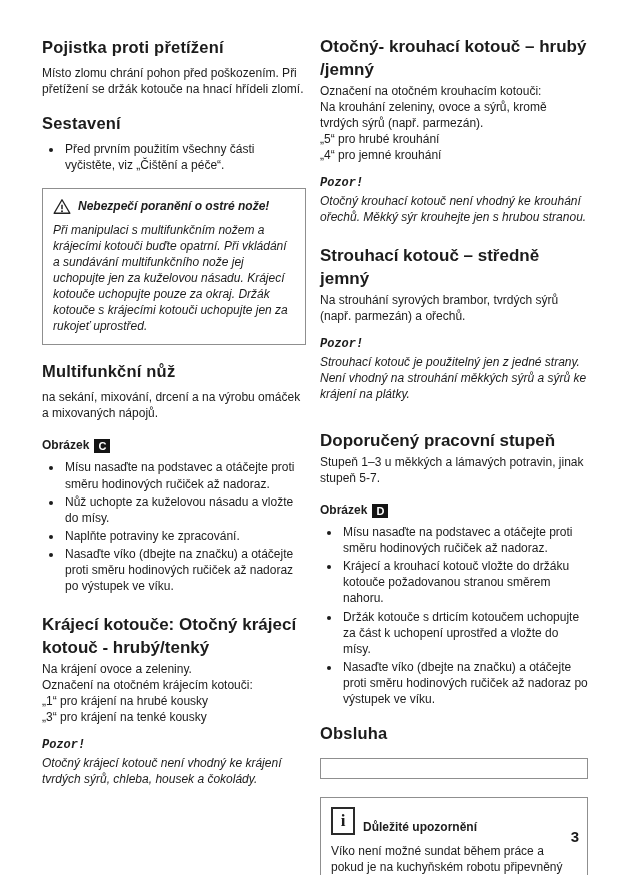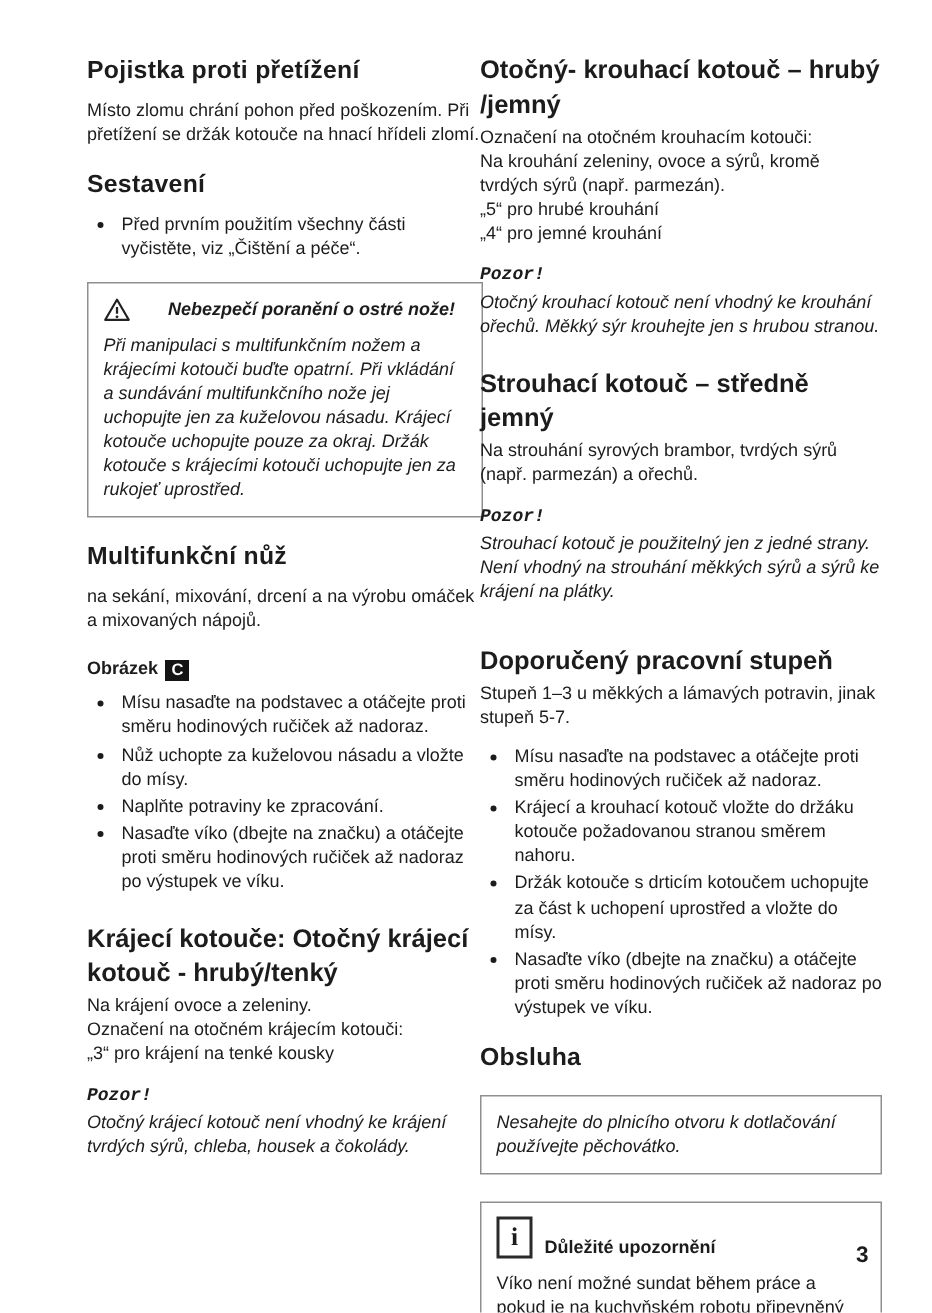--- a/index.html
+++ b/index.html
@@ -3,40 +3,40 @@
 <meta charset="utf-8">
 <style>
   html,body{margin:0;padding:0;}
   body{
     width:621px;height:875px;background:#ffffff;position:relative;
     font-family:"Liberation Sans", sans-serif;color:#1c1c1c;
     font-size:12px;line-height:1.34;
     -webkit-font-smoothing:antialiased;
   }
   .col{position:absolute;top:36px;}
-  .col-left{left:58px;width:264px;}
+  .col-left{left:42px;width:264px;}
   .col-right{left:320px;width:268px;}
 
   h2.big{font-size:16.5px;font-weight:bold;margin:0 0 7px;letter-spacing:.2px;}
   h2.big.spaced{margin-top:15px;}
   h3.sub{font-size:17px;font-weight:bold;margin:0 0 1px;}
   h3.sub.spaced{margin-top:20px;}
   p{margin:0 0 10px;}
   p.tight{margin:0 0 2px;}
 
   ul.bullets{margin:2px 0 10px;padding-left:21px;list-style:disc;}
   ul.bullets li{margin:0 0 2px;padding-left:2px;}
 
   .lines div{margin:0;}
 
   .pozor{font-weight:bold;font-style:italic;margin:12px 0 2px;font-family:Liberation Mono, monospace;}
   .italic{font-style:italic;}
 
   .box{border:1px solid #8f8f8f;padding:9px 10px 10px;margin:14px 0 15px;}
-  .box-head{display:flex;align-items:flex-start;gap:25px;font-weight:bold;font-style:italic;margin:0 0 7px;}
+  .box-head{display:flex;align-items:flex-start;gap:7px;font-weight:bold;font-style:italic;margin:0 0 7px;}
   .box-head .warn-svg{flex:0 0 auto;margin-top:0;}
   .box-body{font-style:italic;margin:0;}
   .box-body.upright{font-style:normal;}
 
   .fig-row{font-weight:bold;margin:16px 0 6px;}
   .letterbox{display:inline-block;background:#141414;color:#fff;min-width:14px;height:14px;
     line-height:14px;text-align:center;font-size:11px;font-weight:bold;margin-left:5px;
     vertical-align:-1px;padding:0 1px;}
 
   .info-head{display:flex;align-items:flex-end;gap:8px;font-weight:bold;margin:0 0 8px;}
@@ -80,20 +80,21 @@
     <li>Mísu nasaďte na podstavec a otáčejte proti směru hodinových ručiček až nadoraz.</li>
     <li>Nůž uchopte za kuželovou násadu a vložte do mísy.</li>
     <li>Naplňte potraviny ke zpracování.</li>
     <li>Nasaďte víko (dbejte na značku) a otáčejte proti směru hodinových ručiček až nadoraz po výstupek ve víku.</li>
   </ul>
 
   <h3 class="sub spaced">Krájecí kotouče: Otočný krájecí kotouč - hrubý/tenký</h3>
   <div class="lines">
     <div>Na krájení ovoce a zeleniny.</div>
     <div>Označení na otočném krájecím kotouči:</div>
+    <div>„1“ pro krájení na hrubé kousky</div>
     <div>„3“ pro krájení na tenké kousky</div>
   </div>
   <div class="pozor">Pozor!</div>
   <p class="italic">Otočný krájecí kotouč není vhodný ke krájení tvrdých sýrů, chleba, housek a čokolády.</p>
 </div>
 
 <div class="col col-right">
   <h3 class="sub">Otočný- krouhací kotouč – hrubý /jemný</h3>
   <div class="lines">
     <div>Označení na otočném krouhacím kotouči:</div>
@@ -105,31 +106,33 @@
   <p class="italic">Otočný krouhací kotouč není vhodný ke krouhání ořechů. Měkký sýr krouhejte jen s hrubou stranou.</p>
 
   <h3 class="sub spaced">Strouhací kotouč – středně jemný</h3>
   <p class="tight">Na strouhání syrových brambor, tvrdých sýrů (např. parmezán) a ořechů.</p>
   <div class="pozor">Pozor!</div>
   <p class="italic">Strouhací kotouč je použitelný jen z jedné strany. Není vhodný na strouhání měkkých sýrů a sýrů ke krájení na plátky.</p>
 
   <h3 class="sub spaced" style="margin-top:28px;">Doporučený pracovní stupeň</h3>
   <p>Stupeň 1–3 u měkkých a lámavých potravin, jinak stupeň 5-7.</p>
 
+  <div class="fig-row">
+    <span>Obrázek</span><span class="letterbox">D</span>
+  </div>
   <ul class="bullets">
     <li>Mísu nasaďte na podstavec a otáčejte proti směru hodinových ručiček až nadoraz.</li>
     <li>Krájecí a krouhací kotouč vložte do držáku kotouče požadovanou stranou směrem nahoru.</li>
     <li>Držák kotouče s drticím kotoučem uchopujte za část k uchopení uprostřed a vložte do mísy.</li>
     <li>Nasaďte víko (dbejte na značku) a otáčejte proti směru hodinových ručiček až nadoraz po výstupek ve víku.</li>
   </ul>
 
   <h2 class="big spaced">Obsluha</h2>
 
   <div class="box">
-    <p class="box-body">Nesahejte do plnicího otvoru k dotlačování používejte pěchovátko.</p>
   </div>
 
   <div class="box" style="margin-top:18px;">
     <div class="info-head">
       <span class="info-icon">i</span>
       <span>Důležité upozornění</span>
     </div>
     <p class="box-body upright">Víko není možné sundat během práce a pokud je na kuchyňském robotu připevněný Multi-mixér.</p>
   </div>
 </div>

